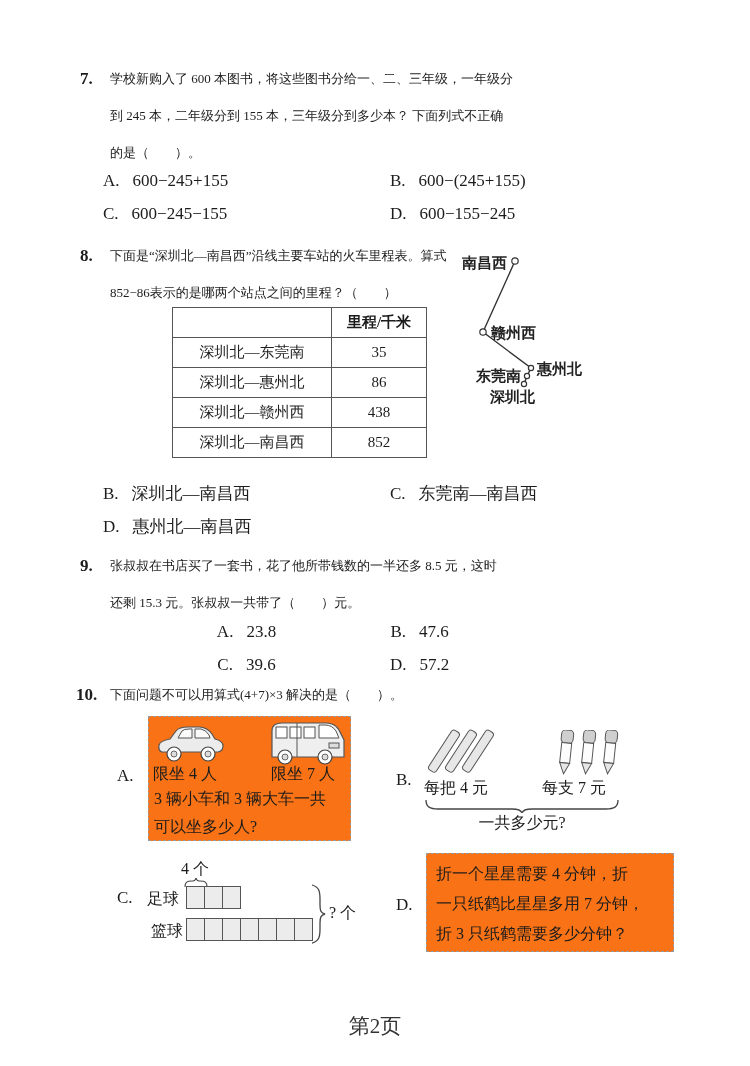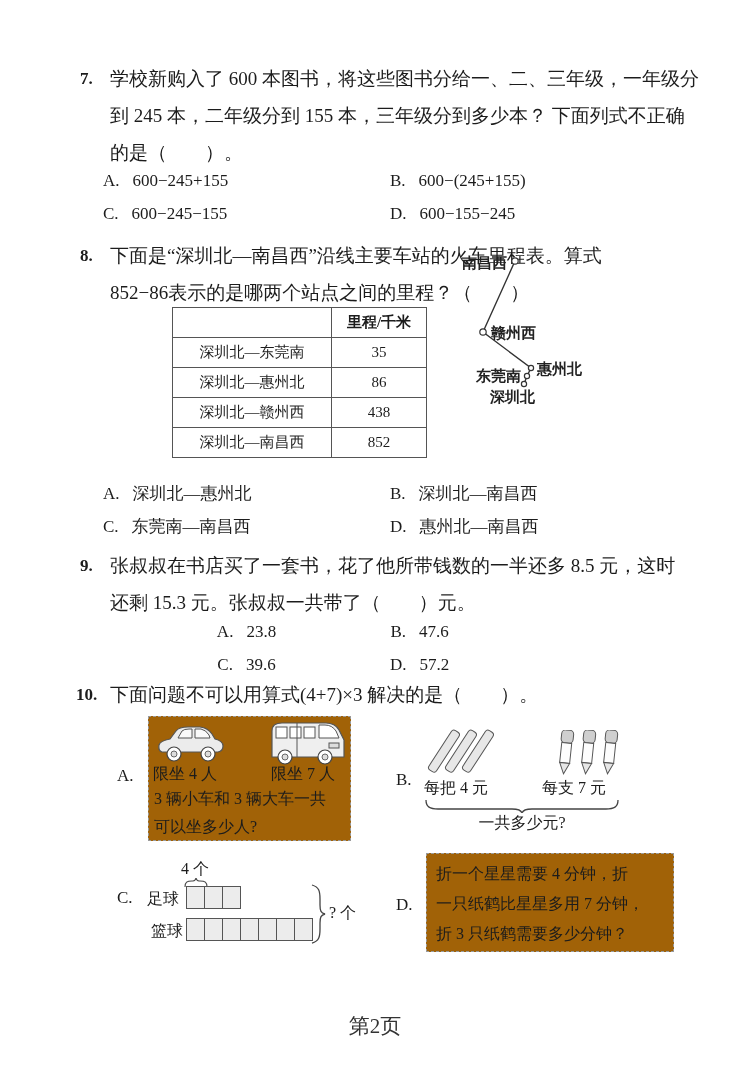--- a/index.html
+++ b/index.html
@@ -1,36 +1,36 @@
 <!DOCTYPE html>
 <html><head>
 <meta charset="utf-8">
 <style>
   html,body{margin:0;padding:0;}
   body{width:750px;height:1066px;background:#fff;position:relative;overflow:hidden;
        font-family:"Liberation Serif","DejaVu Serif",serif;color:#1c1c1c;}
   .q{position:absolute;left:0;width:750px;}
   .qnum{position:absolute;left:80px;top:0;font-weight:bold;font-size:17px;line-height:37px;}
   .qnum10{left:76px;line-height:26px;}
-  .qtext{margin-left:110px;margin-right:62px;font-size:19px;line-height:37px;}
+  .qtext{margin-left:110px;margin-right:62px;font-size:13px;line-height:37px;}
   .qtext div{white-space:nowrap;}
   .opts{position:absolute;left:103px;display:grid;grid-template-columns:287px auto;
         font-size:17px;line-height:33px;white-space:nowrap;}
   .olabel{margin-right:13px;}
   
   .mtable{position:absolute;left:172px;top:70px;border-collapse:collapse;font-size:15px;}
   .mtable th,.mtable td{border:1px solid #555;height:29px;text-align:center;padding:0 6px;font-weight:normal;}
   .mtable th.h2{font-weight:bold;}
   .mtable .c1{width:146px;}
   .mtable .c2{width:82px;}
   
   .mapsvg{position:absolute;left:443px;top:5px;}
   .mapsvg text{font-size:15px;font-weight:bold;fill:#222;}
   
-  .card{position:absolute;border:1.5px dashed #9a9a9a;background:#a16207;box-sizing:border-box;}
+  .card{position:absolute;border:1.5px dashed #9a9a9a;background:#f97316;box-sizing:border-box;}
   .cardA{left:148px;top:34px;width:203px;height:125px;}
   .cardA .cap{position:absolute;font-size:16px;white-space:nowrap;}
   .cardA .l1{position:absolute;left:5px;top:72px;font-size:16px;white-space:nowrap;}
   .cardA .l2{position:absolute;left:5px;top:100px;font-size:16px;white-space:nowrap;}
   .optletter{position:absolute;font-size:17px;}
   .bgrp span, .cgrp span{position:absolute;font-size:16px;white-space:nowrap;}
   .cells{position:absolute;display:flex;}
   .cell{width:17px;height:21px;border:1px solid #555;background:#ececec;margin-right:-1px;}
   .cardD{left:426px;top:171px;width:248px;height:99px;padding:5px 9px;font-size:16px;line-height:30px;}
   .cardD div{white-space:nowrap;}
@@ -94,21 +94,20 @@
     <circle cx="84" cy="134" r="2.6" fill="#fff" stroke="#333" stroke-width="1.2"></circle>
     <circle cx="81" cy="142" r="2.6" fill="#fff" stroke="#333" stroke-width="1.2"></circle>
     <text x="64" y="26" text-anchor="end">南昌西</text>
     <text x="48" y="96">赣州西</text>
     <text x="78" y="139" text-anchor="end">东莞南</text>
     <text x="94" y="132">惠州北</text>
     <text x="47" y="160">深圳北</text>
   </svg>
 
   <div class="opts" style="top:240px;">
-    <div><span class="olabel">A.</span><span>深圳北—惠州北</span></div>
     <div><span class="olabel">B.</span><span>深圳北—南昌西</span></div>
     <div><span class="olabel">C.</span><span>东莞南—南昌西</span></div>
     <div><span class="olabel">D.</span><span>惠州北—南昌西</span></div>
   </div>
 </div>
 
 <div class="q" style="top:547px;height:135px;">
   <div class="qnum">9.</div>
   <div class="qtext">
     <div>张叔叔在书店买了一套书，花了他所带钱数的一半还多 8.5 元，这时</div>

